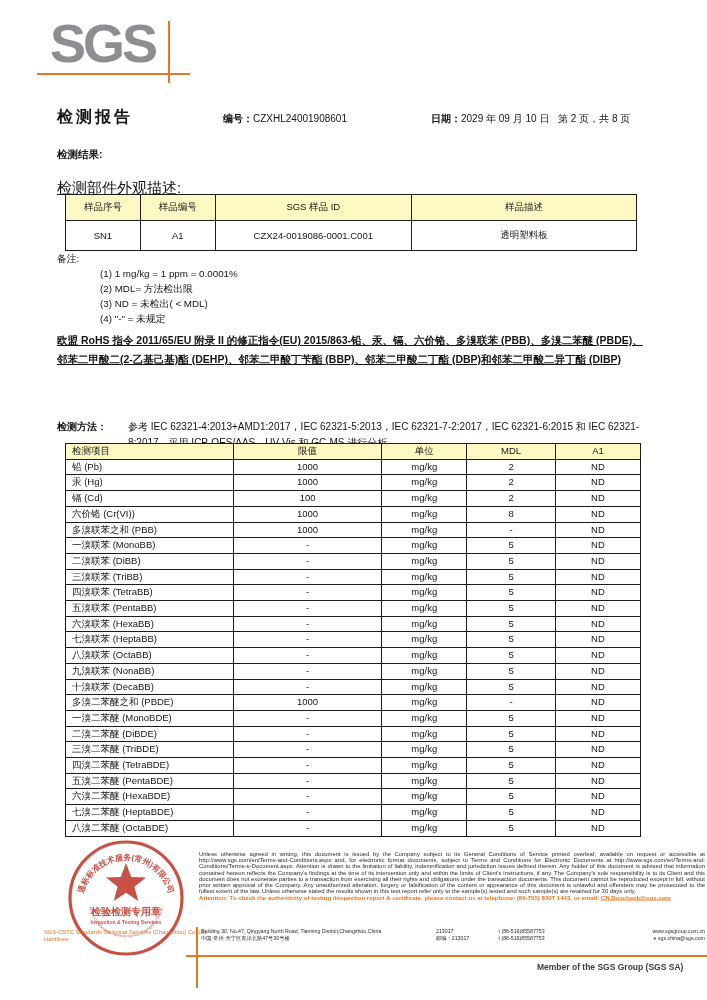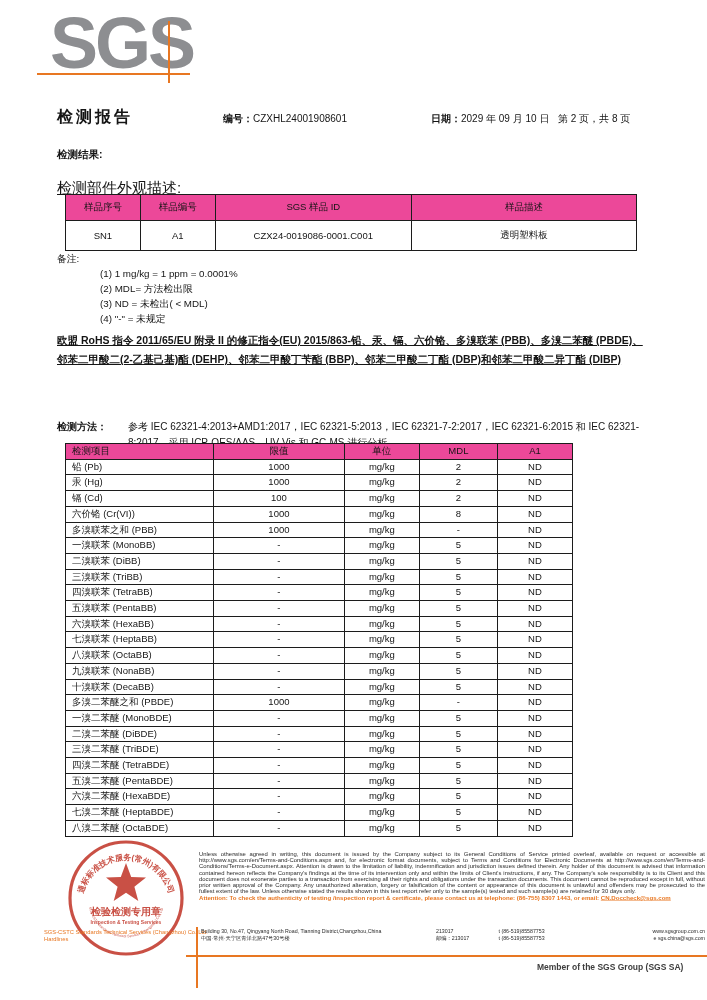--- a/index.html
+++ b/index.html
@@ -2,40 +2,40 @@
 <html><head>
 <meta charset="utf-8">
 <style>
   html,body{margin:0;padding:0;background:#e9e9e9;}
   .page{
     position:relative;width:707px;height:1000px;margin:0 auto;background:#ffffff;
     overflow:hidden;font-family:"Liberation Sans","DejaVu Sans",sans-serif;color:#151515;
     -webkit-font-smoothing:antialiased;
   }
   
-  .logo{position:absolute;left:50px;top:14px;font-size:72px;line-height:58px;font-weight:bold;
+  .logo{position:absolute;left:50px;top:14px;font-size:54px;line-height:58px;font-weight:bold;
         letter-spacing:-3px;color:#8d8e91;}
   .rule-h{position:absolute;left:37px;top:73px;width:153px;height:2px;background:#e87722;}
   .rule-v{position:absolute;left:168px;top:21px;width:2px;height:62px;background:#e87722;}
   .doc-title{position:absolute;left:57px;top:107px;font-size:16px;font-weight:bold;letter-spacing:3px;}
   .meta{position:absolute;top:112px;font-size:10px;white-space:nowrap;}
   .meta b{font-weight:bold;padding-left:48px;}
   .m-no{left:175px;} .m-date{left:383px;} .m-page{left:558px;}
   
   .h-results{position:absolute;left:57px;top:148px;font-size:10.5px;font-weight:bold;}
   .h-appearance{position:absolute;left:57px;top:179px;font-size:15px;text-decoration:underline;}
   
   table{border-collapse:collapse;table-layout:fixed;}
   td,th{border:1px solid #1c1c1c;font-weight:normal;text-align:center;overflow:hidden;
         white-space:nowrap;padding:0 3px;}
-  th{background:#ec4899;}
+  th{background:#fef9c3;}
   .sample-table{position:absolute;left:65px;top:194px;width:572px;font-size:9.5px;}
   .sample-table th{height:25px;}
   .sample-table td{height:29px;}
-  .results-table{position:absolute;left:65px;top:443px;width:508px;font-size:9.5px;}
+  .results-table{position:absolute;left:65px;top:443px;width:576px;font-size:9.5px;}
   .results-table th,.results-table td{height:14.7px;line-height:14.7px;}
   .results-table th.c-item,.results-table td.c-item{text-align:left;padding-left:6px;}
   
   .notes{position:absolute;left:57px;top:251px;font-size:9.8px;line-height:15px;}
   .notes .itm{margin-left:43px;}
   
   .directive{position:absolute;left:57px;top:331px;width:589px;font-size:10.5px;line-height:19px;
              font-weight:bold;text-decoration:underline;}
   .method{position:absolute;left:57px;top:419px;width:592px;font-size:10px;line-height:15.5px;display:flex;}
   .method .lbl{font-weight:bold;flex:0 0 71px;}

